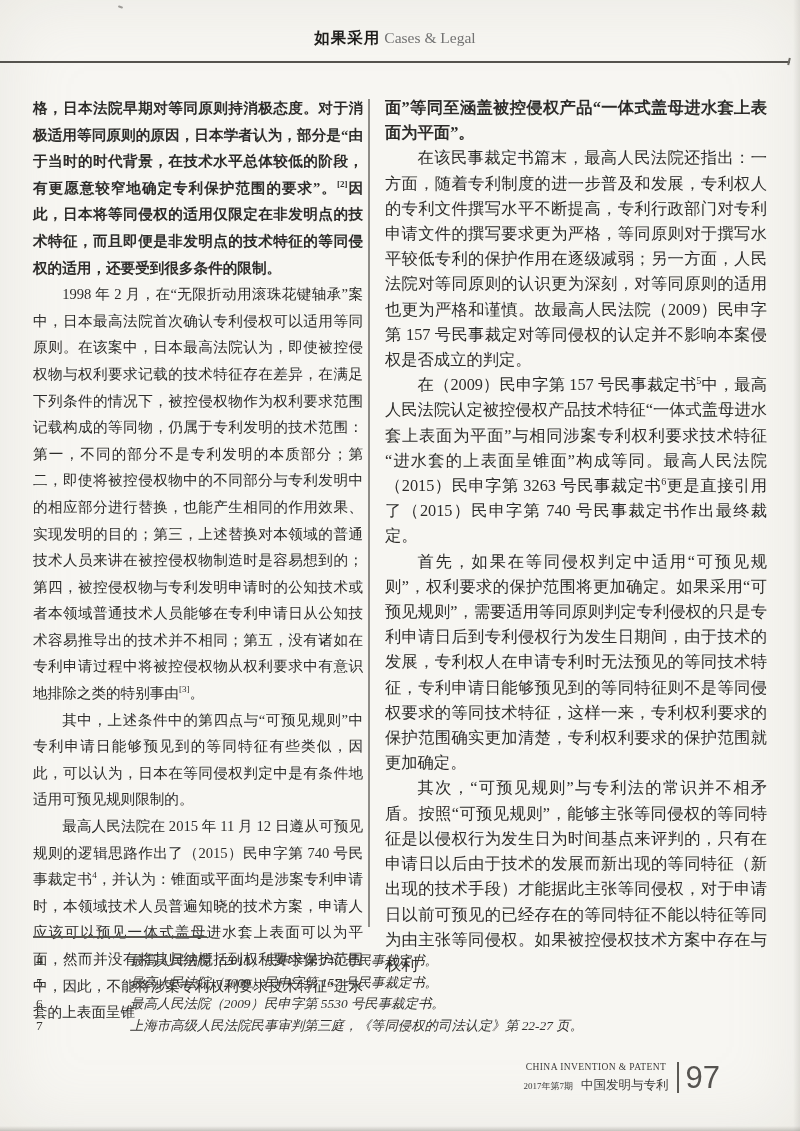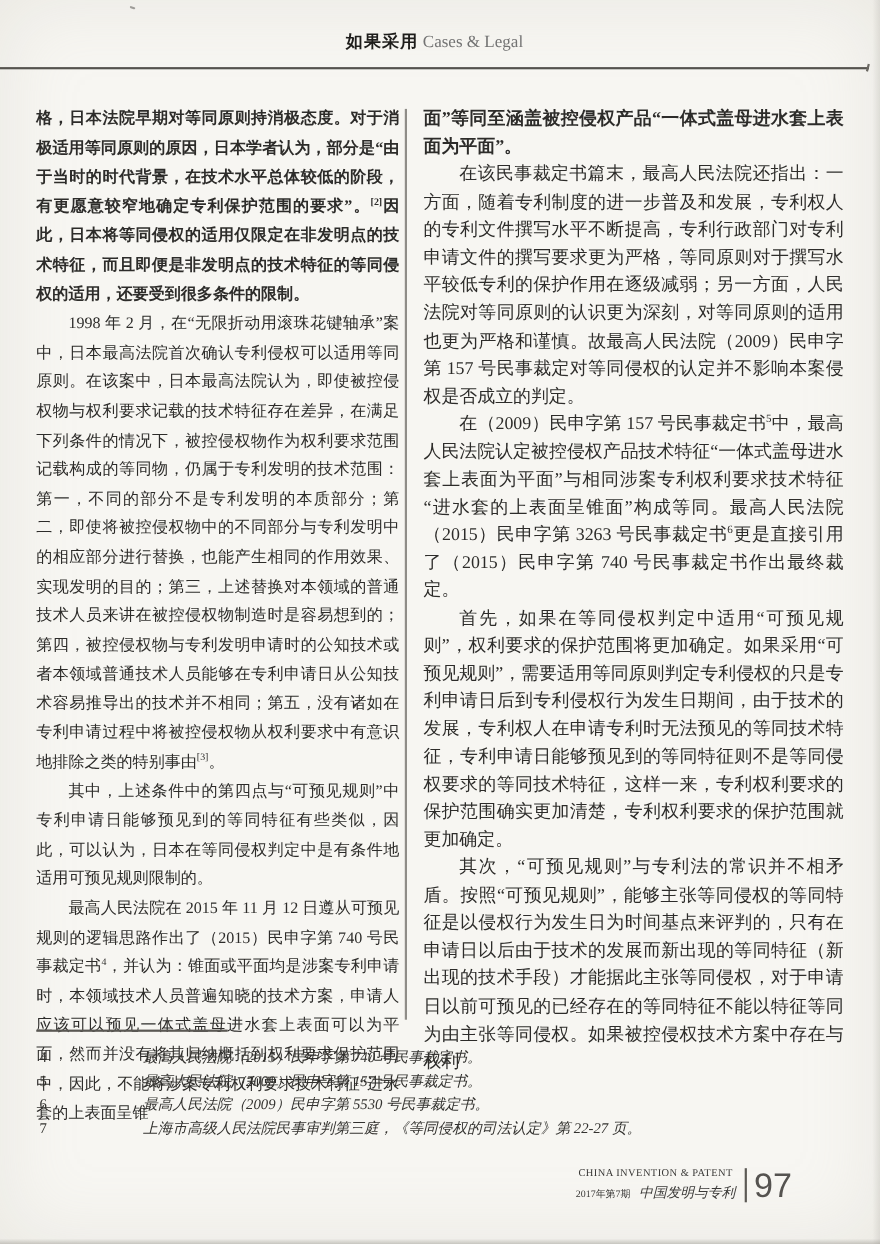--- a/index.html
+++ b/index.html
@@ -45,21 +45,21 @@
   .fn-row{display:flex;margin-bottom:6.5px;line-height:15px;}
   .fn-num{width:46px;flex:0 0 46px;font-style:normal;}
   .fn-text{flex:1;padding-left:48px;}
 
   
   .footer{position:absolute;top:1062px;right:80px;display:flex;align-items:center;}
   .footer-text{text-align:center;line-height:1.25;}
   .footer-en{font-family:"Liberation Serif",serif;font-size:9.5px;letter-spacing:0.4px;color:#3a3937;white-space:nowrap;}
   .footer-cn{white-space:nowrap;color:#3a3937;}
   .footer-issue{font-size:9px;font-family:Liberation Serif, serif;}
-  .footer-journal{font-size:12.5px;font-family:"Liberation Sans",sans-serif;margin-left:4px;font-style:italic;}
+  .footer-journal{font-size:12.5px;font-family:"Liberation Sans",sans-serif;margin-left:4px;}
   .footer-bar{width:2px;height:31px;background:#5c5a55;margin:0 7px 0 8px;}
   .footer-num{font-family:"Liberation Sans",sans-serif;font-size:31px;color:#555350;line-height:31px;}
 </style>
 </head>
 <body>
 
 <div class="page">
 
   <div class="speck"></div>
 

